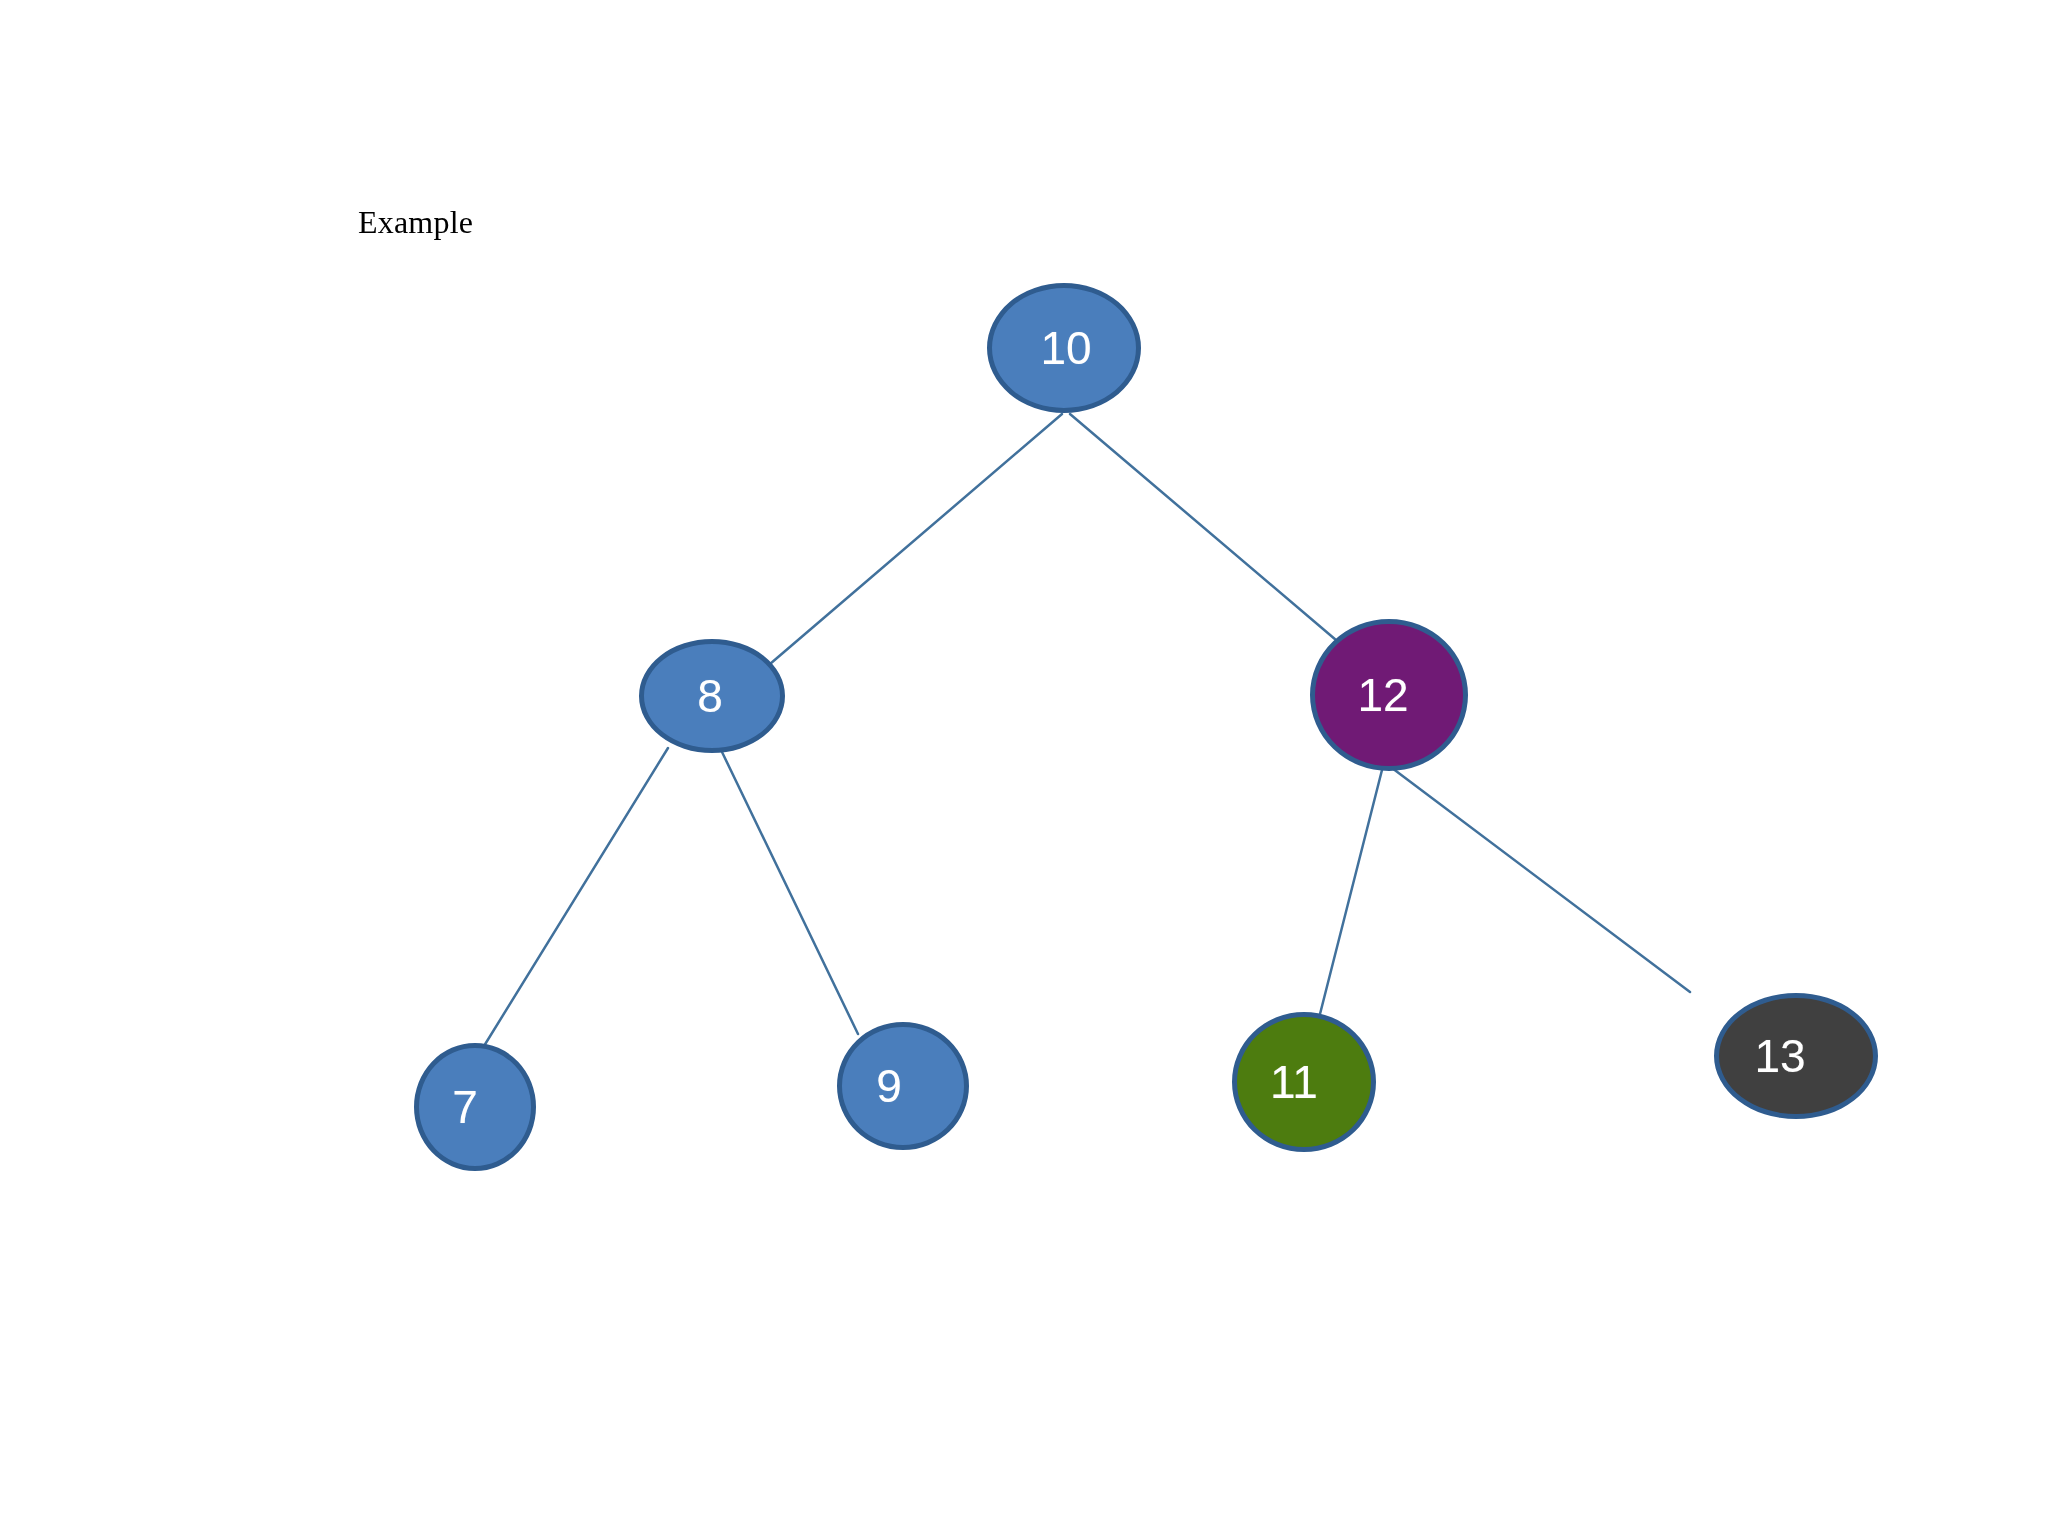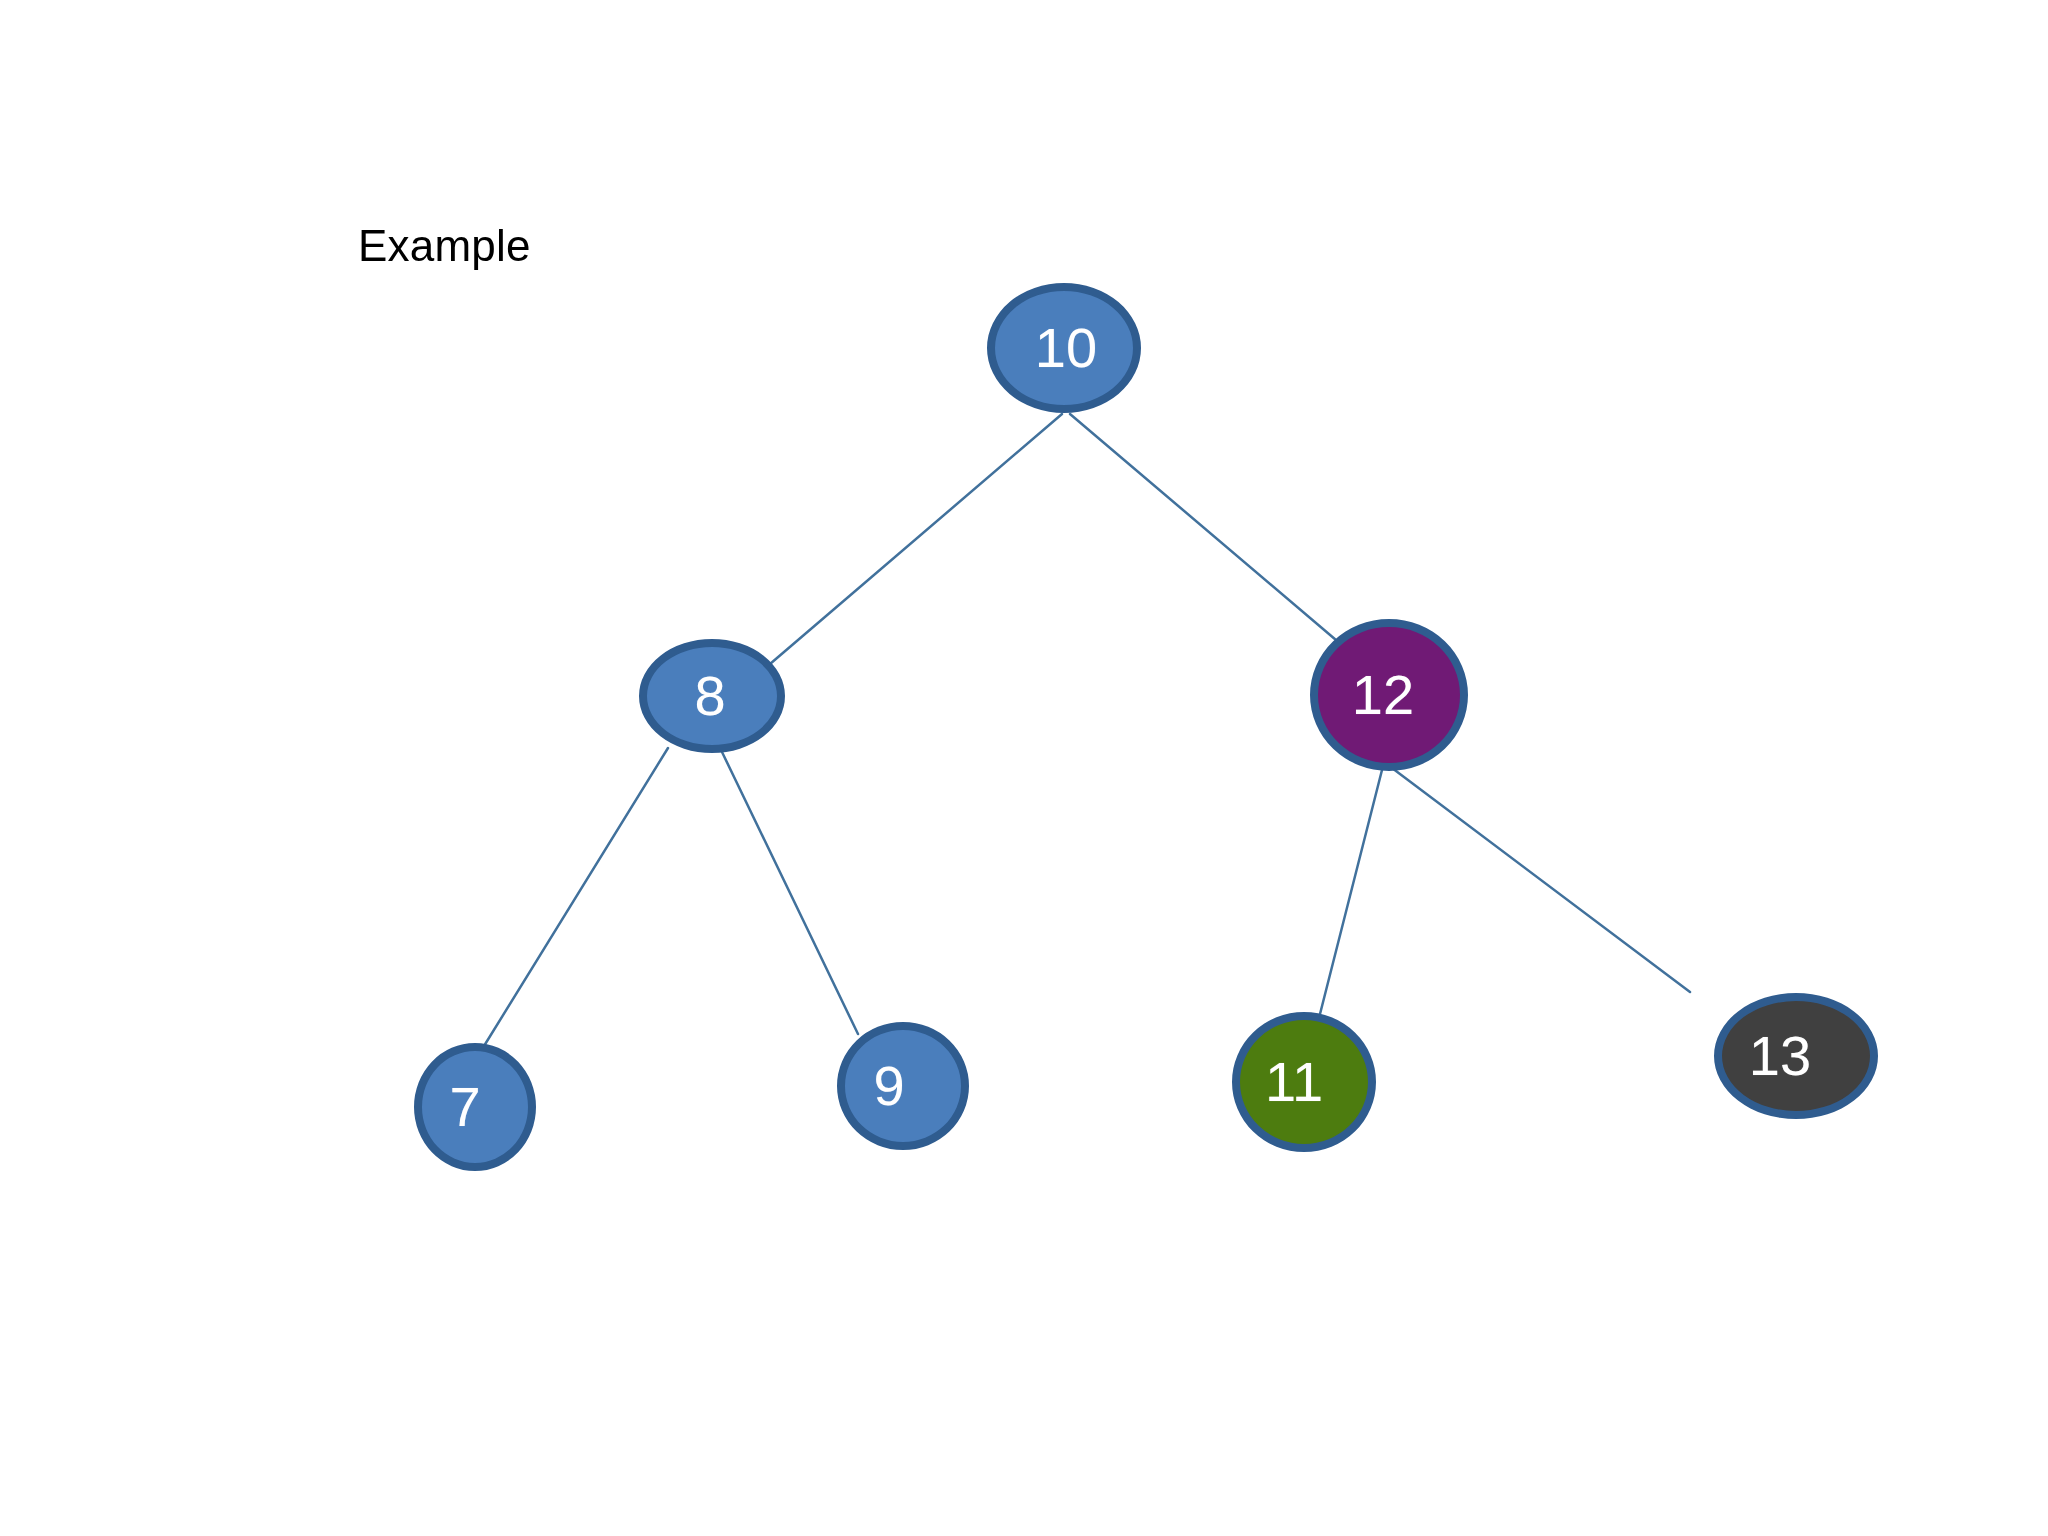--- a/index.html
+++ b/index.html
@@ -12,23 +12,23 @@
     position: relative;
     width: 2048px;
     height: 1536px;
     background: #ffffff;
     overflow: hidden;
     font-family: "Liberation Sans", sans-serif;
   }
   #slide-title {
     position: absolute;
     left: 358px;
-    top: 220px;
-    font-family: Liberation Sans, sans-serif;
-    font-size: 44px;
+    top: 196px;
+    font-family: Liberation Serif, serif;
+    font-size: 32px;
     line-height: 52px;
     color: #000000;
     letter-spacing: 0.2px;
     white-space: nowrap;
   }
   #edge-layer {
     position: absolute;
     left: 0;
     top: 0;
     width: 2048px;
@@ -39,27 +39,27 @@
     left: 0;
     top: 0;
     width: 2048px;
     height: 1536px;
   }
   .tree-node {
     position: absolute;
     box-sizing: border-box;
     border-radius: 50%;
     background: #4A7EBC;
-    border: 8px solid #701a75;
+    border: 5px solid #701a75;
     display: flex;
     align-items: center;
     justify-content: center;
     color: #FFFFFF;
     font-family: "Liberation Sans", sans-serif;
-    font-size: 56px;
+    font-size: 46px;
     line-height: 1;
     font-weight: 400;
     user-select: none;
   }
   .node-label {
     display: block;
     position: relative;
     color: #FFFFFF;
     text-shadow: 0 0 1px rgba(255,255,255,0.35);
   }

